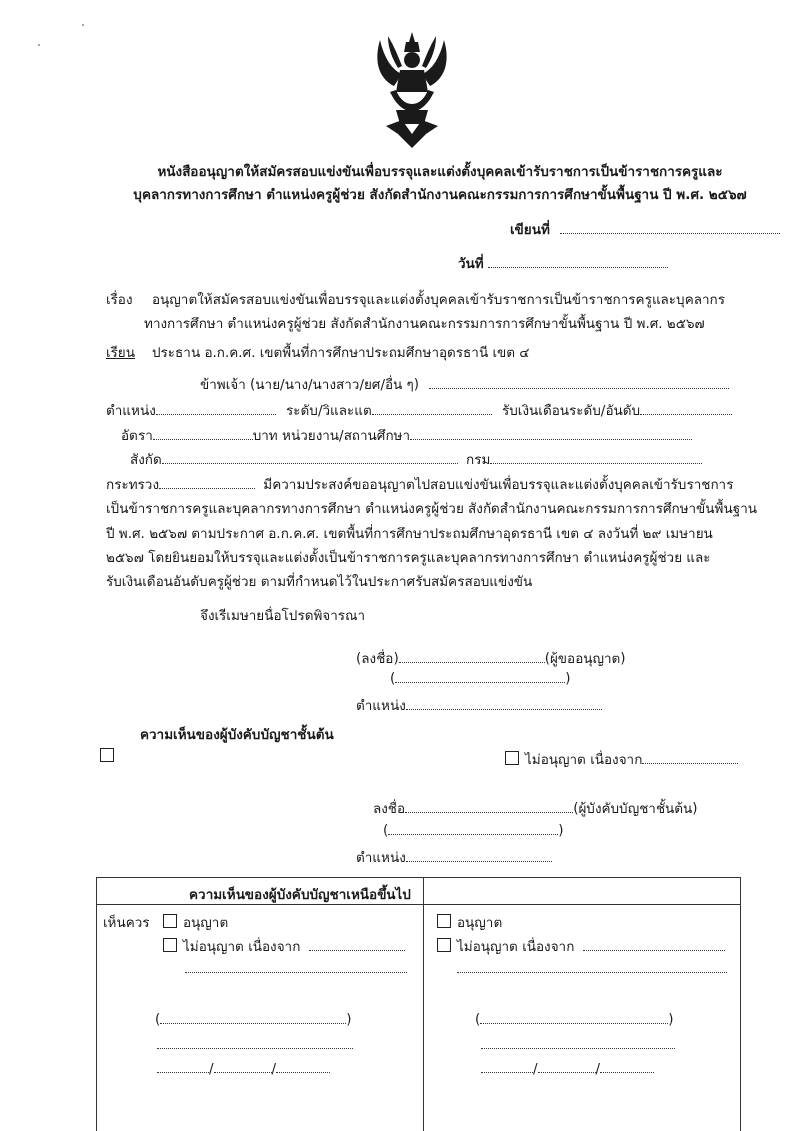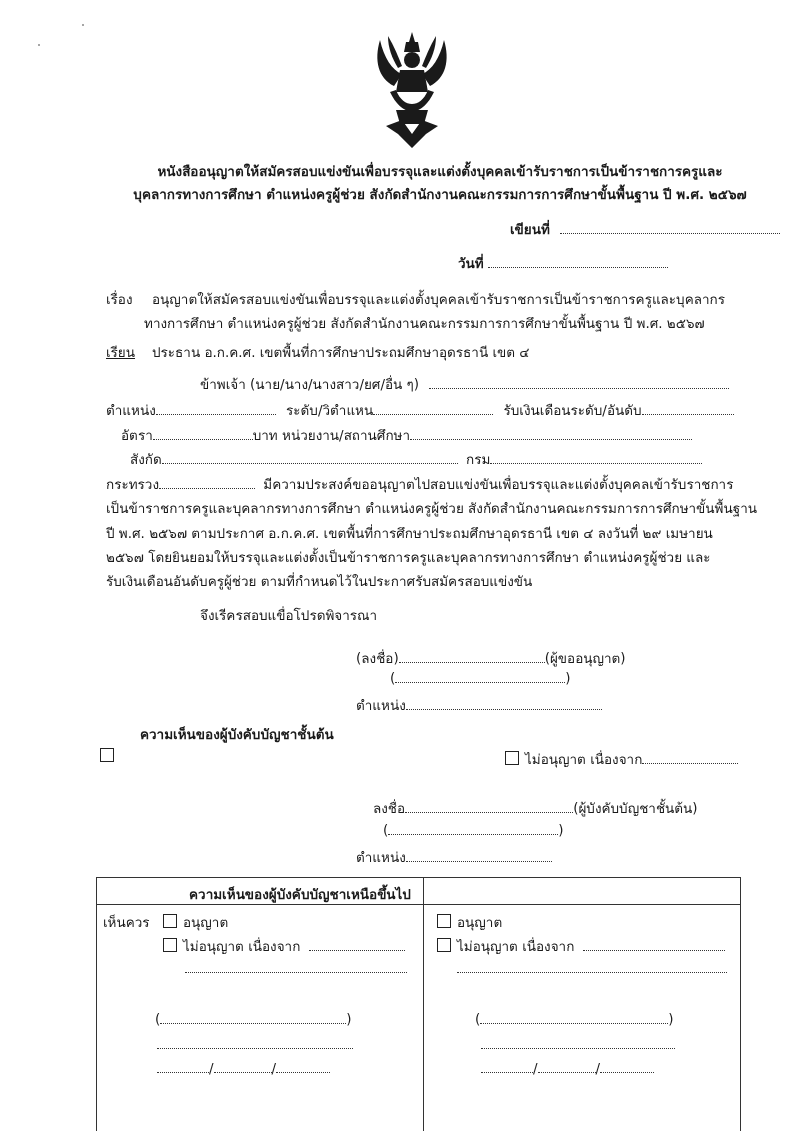--- a/index.html
+++ b/index.html
@@ -58,21 +58,21 @@
 <div class="abs" style="left:106px;top:341px;text-decoration:underline;">เรียน</div>
 <div class="abs" style="left:152px;top:341px;">ประธาน อ.ก.ค.ศ. เขตพื้นที่การศึกษาประถมศึกษาอุดรธานี เขต ๔</div>
 
 <div class="abs" style="left:200px;top:373px;">
   <span>ข้าพเจ้า (นาย/นาง/นางสาว/ยศ/อื่น ๆ)</span>
   <span class="dots" style="width:300px;margin-left:6px;"></span>
 </div>
 
 <div class="abs" style="left:106px;top:399px;">
   <span>ตำแหน่ง</span><span class="dots" style="width:120px;"></span>
-  <span style="margin-left:6px;">ระดับ/วิตำแหน</span><span class="dots" style="width:120px;"></span>
+  <span style="margin-left:6px;">ระดับ/วิและแต</span><span class="dots" style="width:120px;"></span>
   <span style="margin-left:6px;">รับเงินเดือนระดับ/อันดับ</span><span class="dots" style="width:92px;"></span>
 </div>
 
 <div class="abs" style="left:121px;top:424px;">
   <span>อัตรา</span><span class="dots" style="width:100px;"></span><span>บาท หน่วยงาน/สถานศึกษา</span><span class="dots" style="width:282px;"></span>
 </div>
 
 <div class="abs" style="left:106px;top:448px;margin-left:24px;">
   <span>สังกัด</span><span class="dots" style="width:296px;"></span>
   <span style="margin-left:4px;">กรม</span><span class="dots" style="width:212px;"></span>
@@ -80,21 +80,21 @@
 
 <div class="abs" style="left:106px;top:473px;">
   <span>กระทรวง</span><span class="dots" style="width:96px;"></span>
   <span style="margin-left:4px;">มีความประสงค์ขออนุญาตไปสอบแข่งขันเพื่อบรรจุและแต่งตั้งบุคคลเข้ารับราชการ</span>
 </div>
 <div class="abs" style="left:106px;top:497px;">เป็นข้าราชการครูและบุคลากรทางการศึกษา ตำแหน่งครูผู้ช่วย สังกัดสำนักงานคณะกรรมการการศึกษาขั้นพื้นฐาน</div>
 <div class="abs" style="left:106px;top:522px;">ปี พ.ศ. ๒๕๖๗ ตามประกาศ อ.ก.ค.ศ. เขตพื้นที่การศึกษาประถมศึกษาอุดรธานี เขต ๔ ลงวันที่ ๒๙ เมษายน</div>
 <div class="abs" style="left:106px;top:546px;">๒๕๖๗ โดยยินยอมให้บรรจุและแต่งตั้งเป็นข้าราชการครูและบุคลากรทางการศึกษา ตำแหน่งครูผู้ช่วย และ</div>
 <div class="abs" style="left:106px;top:570px;">รับเงินเดือนอันดับครูผู้ช่วย ตามที่กำหนดไว้ในประกาศรับสมัครสอบแข่งขัน</div>
 
-<div class="abs" style="left:200px;top:604px;">จึงเรีครสอบแขื่อโปรดพิจารณา</div>
+<div class="abs" style="left:200px;top:604px;">จึงเรีเมษายนื่อโปรดพิจารณา</div>
 
 <div class="abs" style="left:356px;top:647px;">
   <span>(ลงชื่อ)</span><span class="dots" style="width:146px;"></span><span>(ผู้ขออนุญาต)</span>
 </div>
 <div class="abs" style="left:390px;top:670px;">
   <span>(</span><span class="dots" style="width:170px;"></span><span>)</span>
 </div>
 <div class="abs" style="left:356px;top:694px;">
   <span>ตำแหน่ง</span><span class="dots" style="width:196px;"></span>
 </div>

